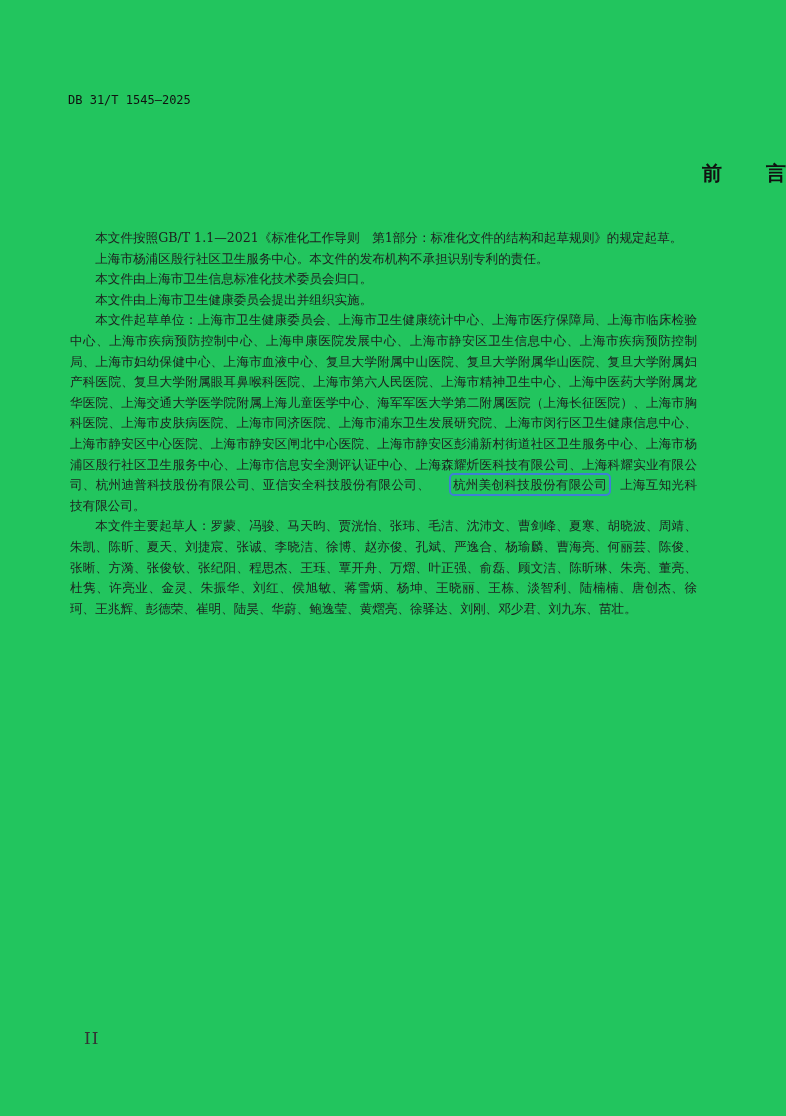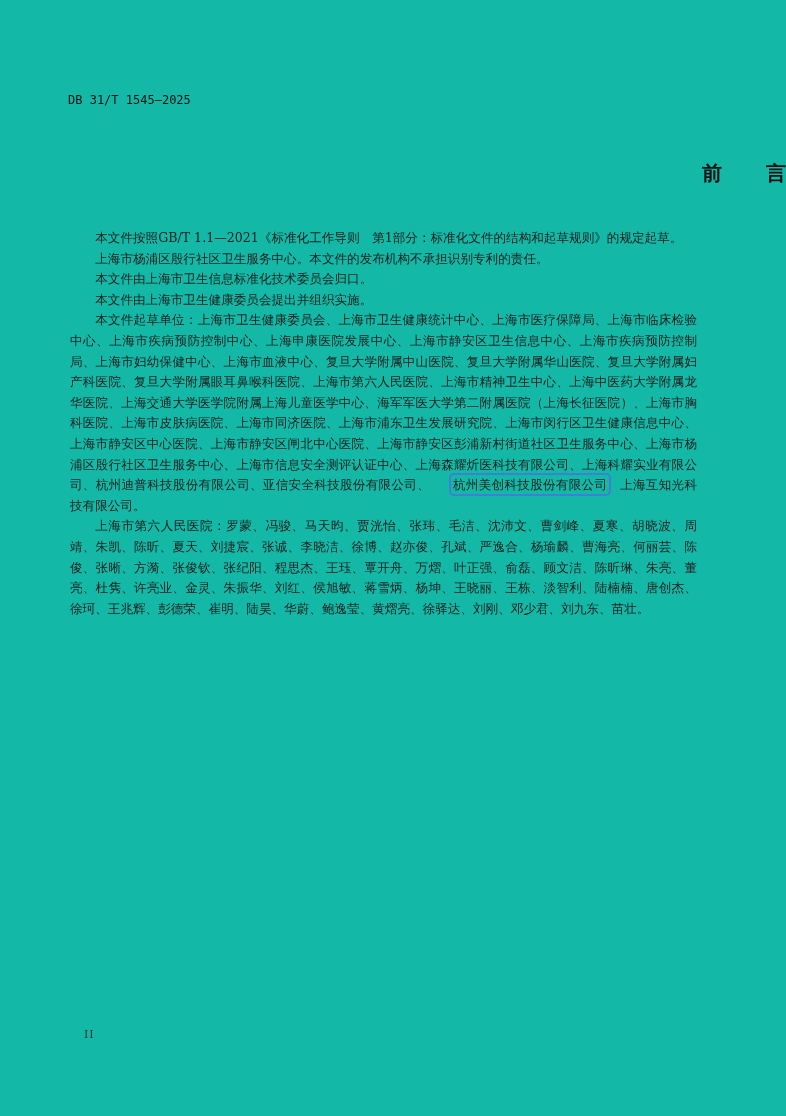--- a/index.html
+++ b/index.html
@@ -1,21 +1,21 @@
 <!DOCTYPE html>
 <html><head>
 <meta charset="utf-8">
 <style>
   html, body { margin: 0; padding: 0; background: #ffffff; }
   body {
     width: 786px; height: 1116px; position: relative; overflow: hidden;
     font-family: "DejaVu Serif", "Liberation Serif", serif;
     color: #1a1a1a;
   }
-  .page { position: absolute; left: 0; top: 0; width: 786px; height: 1116px; background: #14b8a6; }
+  .page { position: absolute; left: 0; top: 0; width: 786px; height: 1116px; background: #22c55e; }
   .doc-code {
     position: absolute; left: 68px; top: 93px;
     font-family: "DejaVu Sans Mono", "Liberation Mono", monospace;
     font-size: 12px; letter-spacing: 0px; color: #111;
   }
   .title {
     position: absolute; left: 0; width: 786px; top: 160px; text-align: right;
     font-family: "DejaVu Sans", "Liberation Sans", sans-serif;
     font-size: 20px; font-weight: bold; color: #111;
   }
@@ -26,36 +26,36 @@
     font-size: 12.6px; line-height: 20.6px; color: #1e1e1e;
     text-align: justify;
   }
   .body p { margin: 0; text-indent: 2em; }
   .hl {
     outline: 2.5px solid #3f7fd6; outline-offset: 2px; border-radius: 1px; margin-left: 23px;
   }
   .footer {
     position: absolute; left: 84px; top: 1028px;
     font-family: "DejaVu Serif", "Liberation Serif", serif;
-    font-size: 11px; color: #333; letter-spacing: 1px;
+    font-size: 17px; color: #333; letter-spacing: 1px;
   }
 </style>
 </head>
 <body>
 
 <div class="page">
   <div class="doc-code">DB 31/T 1545—2025</div>
 
   <div class="title">
     <span>前</span><span class="gap"></span><span>言</span>
   </div>
 
   <div class="body">
     <p>本文件按照GB/T 1.1—2021《标准化工作导则　第1部分：标准化文件的结构和起草规则》的规定起草。</p>
     <p>上海市杨浦区殷行社区卫生服务中心。本文件的发布机构不承担识别专利的责任。</p>
     <p>本文件由上海市卫生信息标准化技术委员会归口。</p>
     <p>本文件由上海市卫生健康委员会提出并组织实施。</p>
     <p><span>本文件起草单位：上海市卫生健康委员会、上海市卫生健康统计中心、上海市医疗保障局、上海市临床检验中心、上海市疾病预防控制中心、上海申康医院发展中心、上海市静安区卫生信息中心、上海市疾病预防控制局、上海市妇幼保健中心、上海市血液中心、复旦大学附属中山医院、复旦大学附属华山医院、复旦大学附属妇产科医院、复旦大学附属眼耳鼻喉科医院、上海市第六人民医院、上海市精神卫生中心、上海中医药大学附属龙华医院、上海交通大学医学院附属上海儿童医学中心、海军军医大学第二附属医院（上海长征医院）、上海市胸科医院、上海市皮肤病医院、上海市同济医院、上海市浦东卫生发展研究院、上海市闵行区卫生健康信息中心、上海市静安区中心医院、上海市静安区闸北中心医院、上海市静安区彭浦新村街道社区卫生服务中心、上海市杨浦区殷行社区卫生服务中心、上海市信息安全测评认证中心、上海森耀炘医科技有限公司、上海科耀实业有限公司、杭州迪普科技股份有限公司、亚信安全科技股份有限公司、</span><span class="hl">杭州美创科技股份有限公司</span><span>、上海互知光科技有限公司。</span></p>
-    <p>上海市第六人民医院：罗蒙、冯骏、马天昀、贾洸怡、张玮、毛洁、沈沛文、曹剑峰、夏寒、胡晓波、周靖、朱凯、陈昕、夏天、刘捷宸、张诚、李晓洁、徐博、赵亦俊、孔斌、严逸合、杨瑜麟、曹海亮、何丽芸、陈俊、张晰、方漪、张俊钦、张纪阳、程思杰、王珏、覃开舟、万熠、叶正强、俞磊、顾文洁、陈昕琳、朱亮、董亮、杜隽、许亮业、金灵、朱振华、刘红、侯旭敏、蒋雪炳、杨坤、王晓丽、王栋、淡智利、陆楠楠、唐创杰、徐珂、王兆辉、彭德荣、崔明、陆昊、华蔚、鲍逸莹、黄熠亮、徐驿达、刘刚、邓少君、刘九东、苗壮。</p>
+    <p>本文件主要起草人：罗蒙、冯骏、马天昀、贾洸怡、张玮、毛洁、沈沛文、曹剑峰、夏寒、胡晓波、周靖、朱凯、陈昕、夏天、刘捷宸、张诚、李晓洁、徐博、赵亦俊、孔斌、严逸合、杨瑜麟、曹海亮、何丽芸、陈俊、张晰、方漪、张俊钦、张纪阳、程思杰、王珏、覃开舟、万熠、叶正强、俞磊、顾文洁、陈昕琳、朱亮、董亮、杜隽、许亮业、金灵、朱振华、刘红、侯旭敏、蒋雪炳、杨坤、王晓丽、王栋、淡智利、陆楠楠、唐创杰、徐珂、王兆辉、彭德荣、崔明、陆昊、华蔚、鲍逸莹、黄熠亮、徐驿达、刘刚、邓少君、刘九东、苗壮。</p>
   </div>
 
   <div class="footer">II</div>
 </div>
 
 </body></html>

